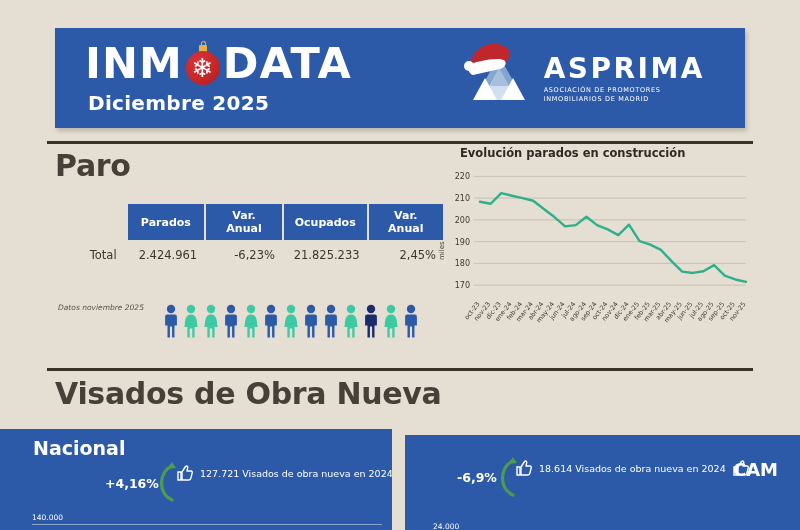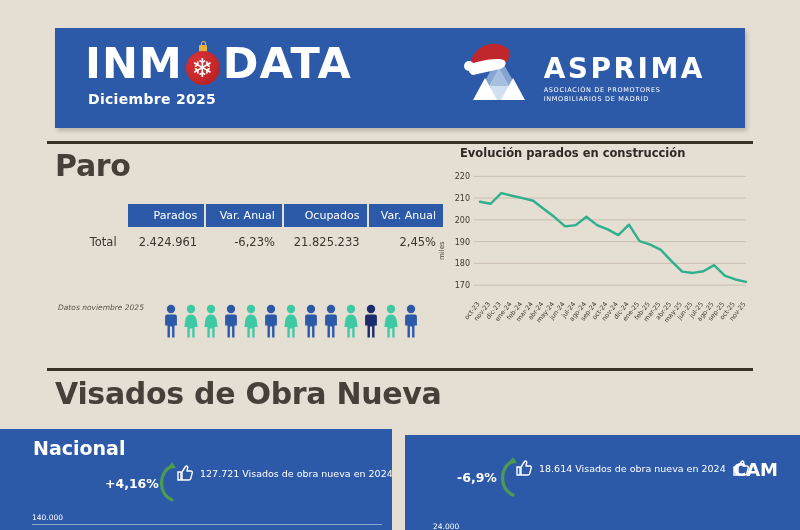--- a/index.html
+++ b/index.html
@@ -61,21 +61,21 @@
     width: 34px; height: 34px;
     color: #fff;
     font-size: 26px;
     line-height: 34px;
     text-align: center;
     font-family: "DejaVu Sans", sans-serif;
   }
   .inmodata-date {
     font-family: "DejaVu Sans", sans-serif;
     font-weight: bold;
-    font-size: 14px;
+    font-size: 20px;
     color: #ffffff;
     margin-top: 6px;
     margin-left: 3px;
     letter-spacing: 0.3px;
   }
 
   
   .asprima-wrap {
     position: absolute; right: 40px; top: 10px;
     display: flex; align-items: center; gap: 6px;
@@ -120,23 +120,23 @@
     position: absolute; left: 40px; top: 200px;
     width: 405px;
     border-collapse: separate;
     border-spacing: 2px 4px;
     font-size: 11px;
     color: #3b352e;
   }
   .paro-table th {
     background: #2c5aa8;
     color: #ffffff;
-    font-weight: normal;
+    font-weight: bold;
     font-size: 11px;
-    text-align: right;
+    text-align: center;
     padding: 5px 7px;
     font-family: "DejaVu Sans", sans-serif;
   }
   .paro-table th.rowlabel-h { background: transparent; }
   .paro-table td {
     padding: 4px 7px;
     text-align: right;
     font-family: "DejaVu Sans", sans-serif;
     font-size: 11.5px;
   }

